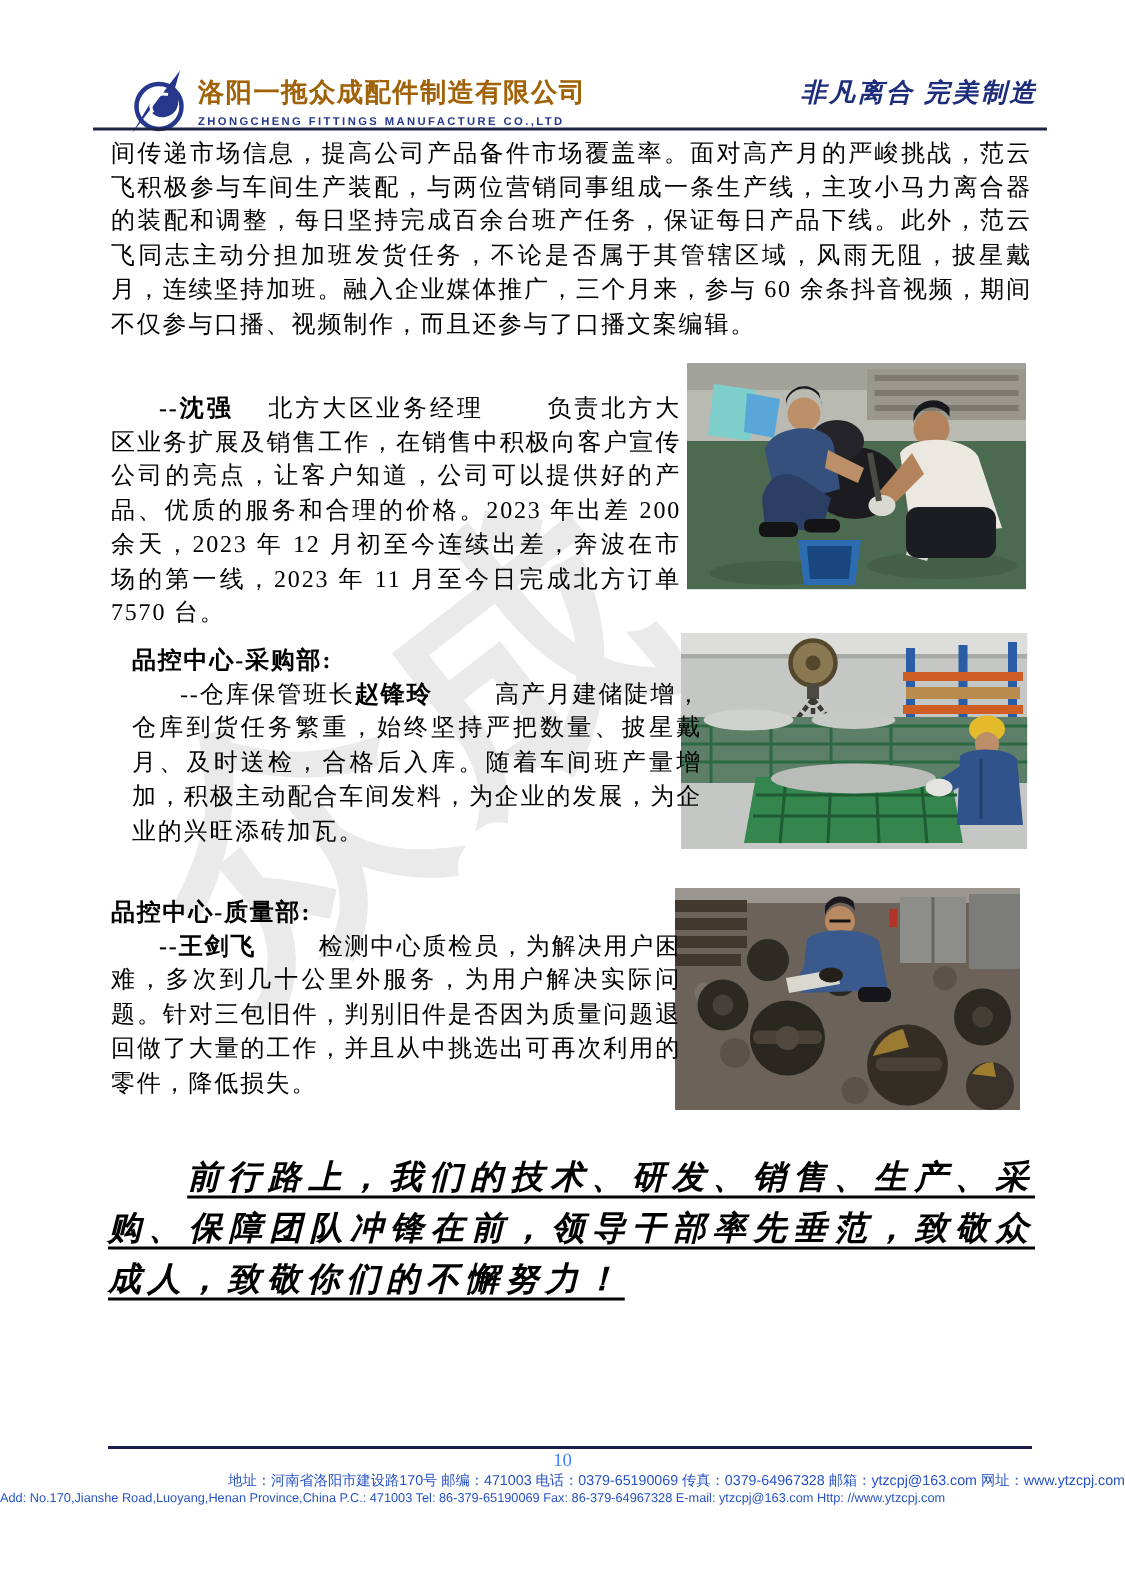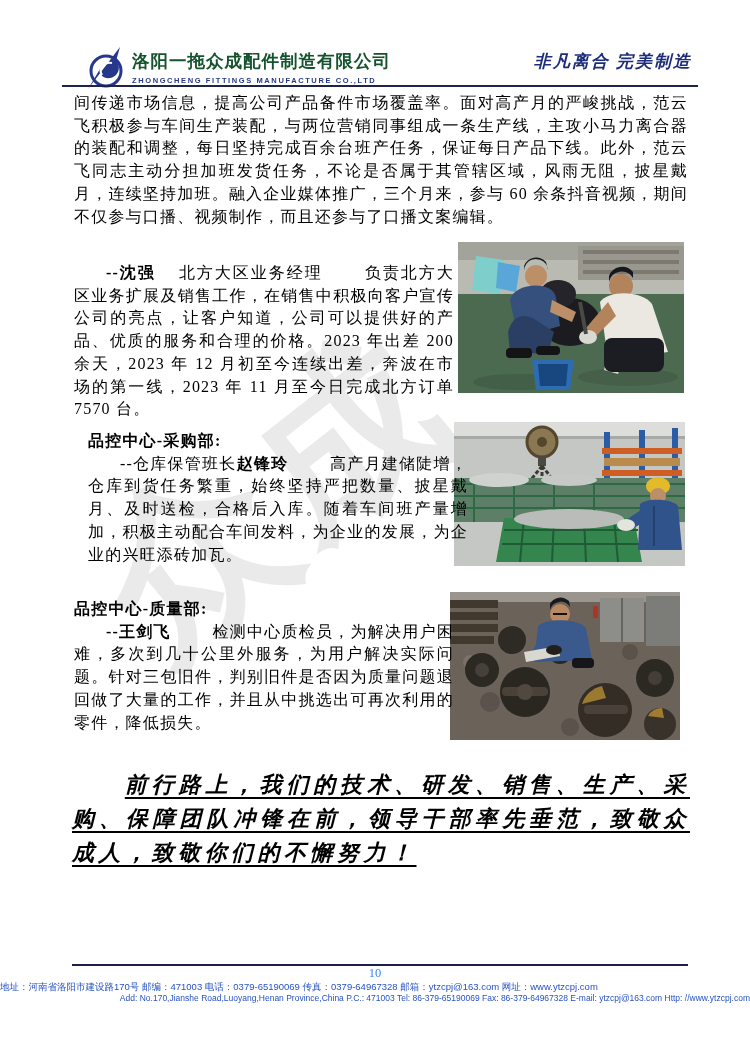--- a/index.html
+++ b/index.html
@@ -4,21 +4,21 @@
 <style>
   html,body{margin:0;padding:0;background:#888;}
   .page{
     position:relative;width:750px;height:1061px;background:#ffffff;
     margin:0 auto;overflow:hidden;
     font-family:"Liberation Serif","DejaVu Serif",serif;color:#000;
   }
   
   .hdr-logo{position:absolute;left:82px;top:45px;width:44px;height:45px;}
   .hdr-names{position:absolute;left:132px;top:49px;}
-  .hdr-cn{font-size:17.5px;font-weight:bold;color:#14532d;letter-spacing:1px;
+  .hdr-cn{font-size:17.5px;font-weight:bold;color:#a16207;letter-spacing:1px;
           font-family:"Liberation Sans","DejaVu Sans",sans-serif;}
   .hdr-en{font-size:7.5px;color:#27388c;letter-spacing:1.6px;margin-top:3px;text-align:left;
           font-family:"Liberation Sans","DejaVu Sans",sans-serif;font-weight:bold;}
   .hdr-slogan{position:absolute;right:58px;top:50px;font-size:17px;font-weight:bold;
           font-style:italic;color:#1d2d7a;letter-spacing:2px;}
   .hdr-rule{position:absolute;left:62px;top:85px;width:636px;height:2px;background:#1d2446;}
   
   .watermark{position:absolute;left:110px;top:330px;width:480px;height:380px;
     font-size:185px;color:#c9c9c9;opacity:.38;transform:rotate(-38deg);
     font-family:"Liberation Sans",sans-serif;font-weight:bold;z-index:0;
@@ -42,23 +42,23 @@
   
   .photo{position:absolute;z-index:1;overflow:hidden;}
   .photo svg{display:block;}
   .photo1{left:458px;top:242px;width:226px;height:151px;}
   .photo2{left:454px;top:422px;width:231px;height:144px;}
   .photo3{left:450px;top:592px;width:230px;height:148px;}
   
   .ftr-rule{position:absolute;left:72px;top:964px;width:616px;height:2px;background:#1d1d4e;}
   .page-num{position:absolute;left:0;top:966px;width:750px;text-align:center;
     font-size:12.5px;color:#3b82f6;}
-  .ftr-cn{position:absolute;left:0;top:981px;width:750px;text-align:left;
+  .ftr-cn{position:absolute;left:0;top:981px;width:750px;text-align:right;
     font-size:9.5px;color:#2652c4;font-family:"Liberation Sans","DejaVu Sans",sans-serif;}
-  .ftr-en{position:absolute;left:0;top:993px;width:750px;text-align:right;
+  .ftr-en{position:absolute;left:0;top:993px;width:750px;text-align:left;
     font-size:8.5px;color:#2652c4;font-family:"Liberation Sans","DejaVu Sans",sans-serif;}
 </style>
 </head>
 <body>
 
 <div class="page">
 
   <div class="hdr-logo">
     <svg viewBox="0 0 44 45" width="44" height="45">
       <circle cx="24" cy="26" r="15" fill="none" stroke="#27388c" stroke-width="3"></circle>

